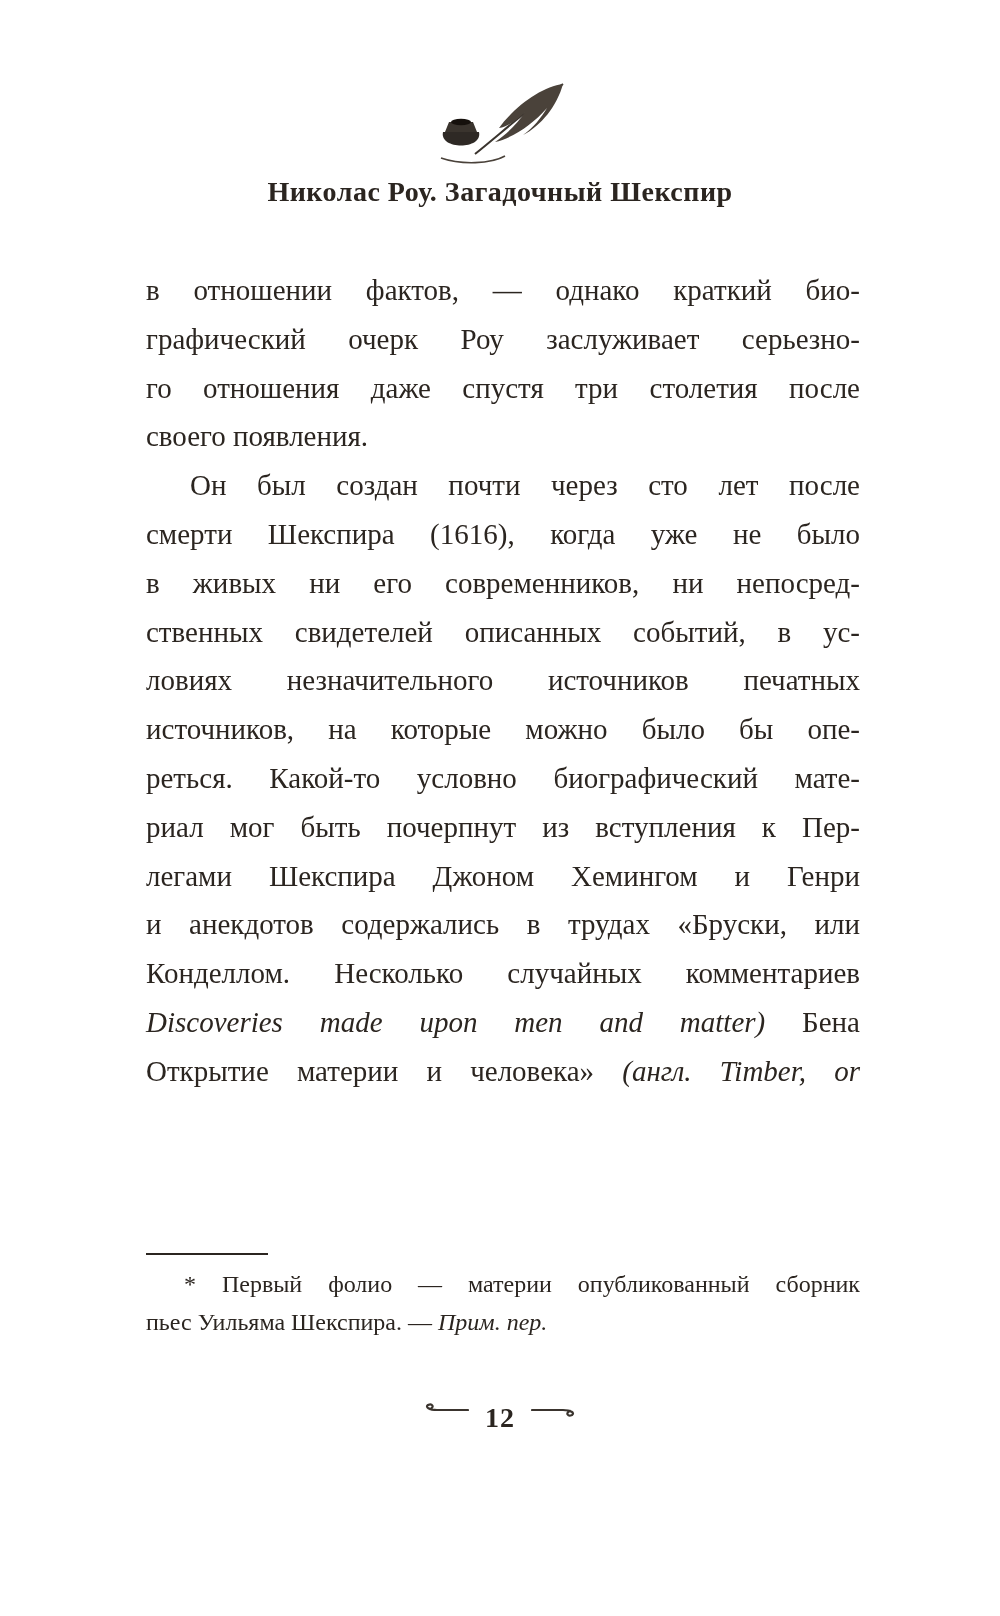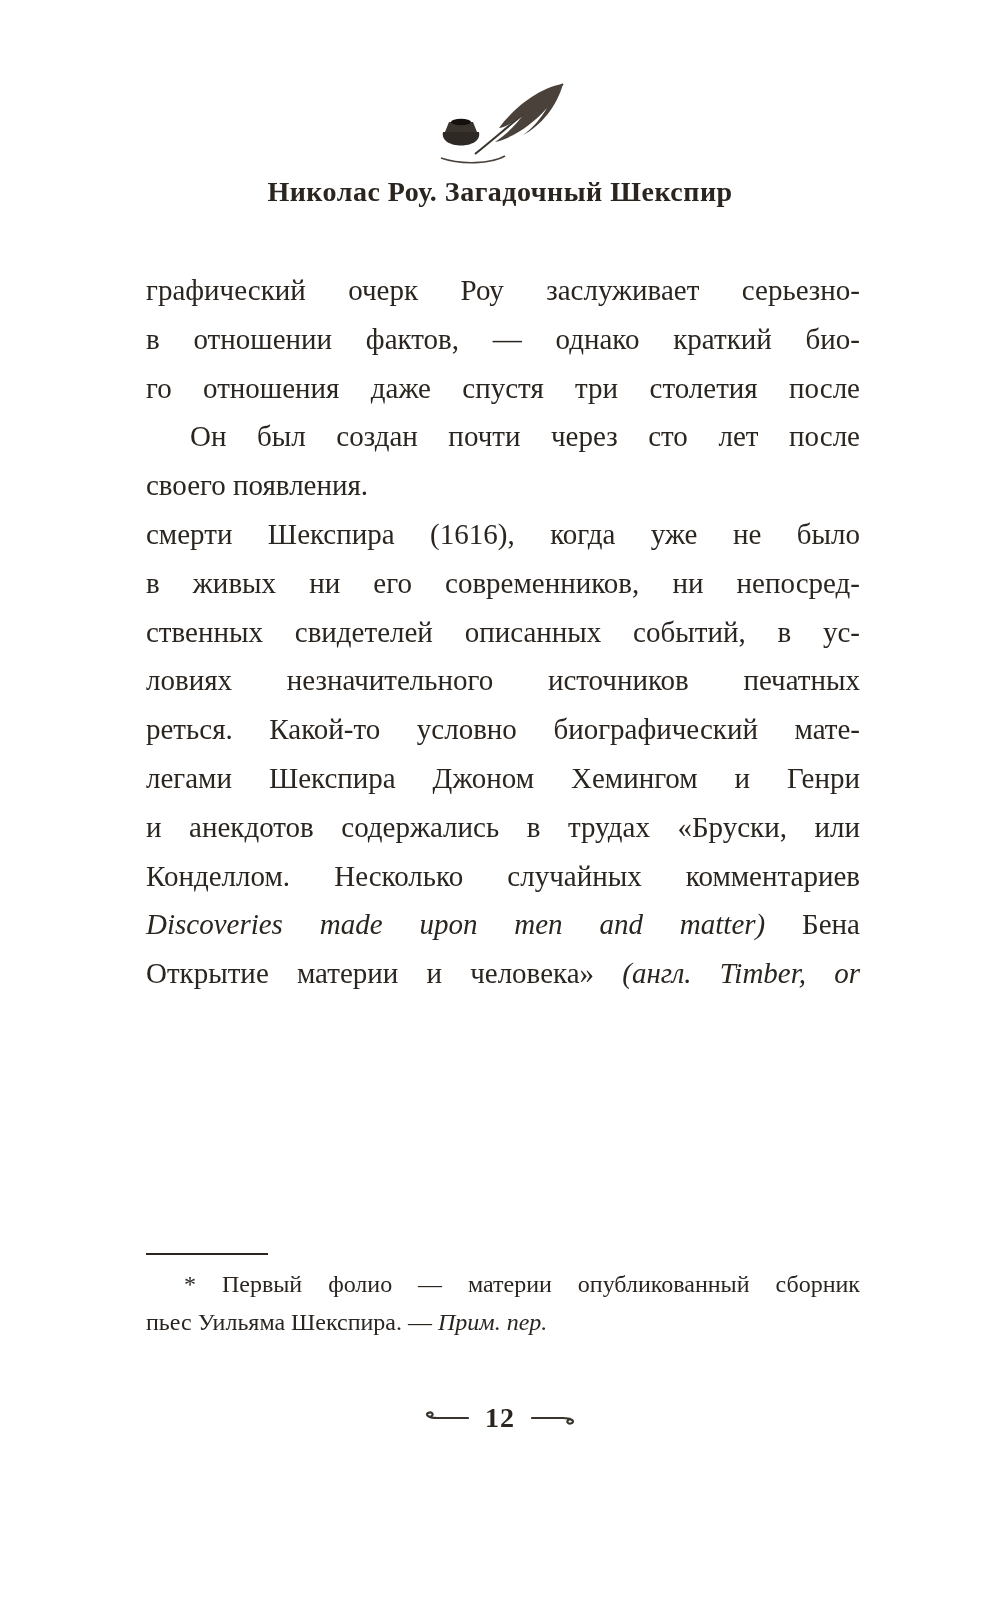--- a/index.html
+++ b/index.html
@@ -67,21 +67,21 @@
     text-align-last: justify;
   }
   .fline.no-justify { text-align-last: left; }
   .fline.indent { text-indent: 38px; }
   .page-footer {
     position: absolute;
     top: 1402px;
     left: 0;
     width: 100%;
     display: flex;
-    align-items: center;
+    align-items: flex-start;
     justify-content: center;
     gap: 16px;
   }
   .page-num {
     font-size: 28px;
     font-weight: 700;
     letter-spacing: 1px;
   }
 </style>
 </head>
@@ -96,30 +96,32 @@
       <path d="M30 60 L62 60 L58 50 L34 50 Z" fill="#3a342e"></path>
       <path d="M28 60 C24 78 68 78 64 60 Z" fill="#2e2925"></path>
       <ellipse cx="46" cy="50" rx="10" ry="3.2" fill="#15100c"></ellipse>
       <path d="M26 86 C46 93 76 92 90 84" fill="none" stroke="#4a423a" stroke-width="1.6"></path>
     </svg>
   </div>
 
   <h1 class="running-head">Николас Роу. Загадочный Шекспир</h1>
 
   <div class="body-text">
+      <div class="line"><span>в отношении фактов, — однако краткий био-</span></div>
       <div class="line"><span>графический очерк Роу заслуживает серьезно-</span></div>
-      <div class="line"><span>в отношении фактов, — однако краткий био-</span></div>
       <div class="line"><span>го отношения даже спустя три столетия после</span></div>
+      <div class="line no-justify"><span>своего появления.</span></div>
       <div class="line indent"><span>Он был создан почти через сто лет после</span></div>
-      <div class="line no-justify"><span>своего появления.</span></div>
       <div class="line"><span>смерти Шекспира (1616), когда уже не было</span></div>
       <div class="line"><span>в живых ни его современников, ни непосред-</span></div>
       <div class="line"><span>ственных свидетелей описанных событий, в ус-</span></div>
       <div class="line"><span>ловиях незначительного источников печатных</span></div>
+      <div class="line"><span>источников, на которые можно было бы опе-</span></div>
       <div class="line"><span>реться. Какой-то условно биографический мате-</span></div>
+      <div class="line"><span>риал мог быть почерпнут из вступления к Пер-</span></div>
       <div class="line"><span>легами Шекспира Джоном Хемингом и Генри</span></div>
       <div class="line"><span>и анекдотов содержались в трудах «Бруски, или</span></div>
       <div class="line"><span>Конделлом. Несколько случайных комментариев</span></div>
       <div class="line"><span class="it">Discoveries made upon men and matter)</span><span> Бена</span></div>
       <div class="line"><span>Открытие материи и человека» </span><span class="it">(англ. Timber, or</span></div>
     </div>
 
   <div class="footnote-rule"></div>
 
   <div class="footnote-text">

